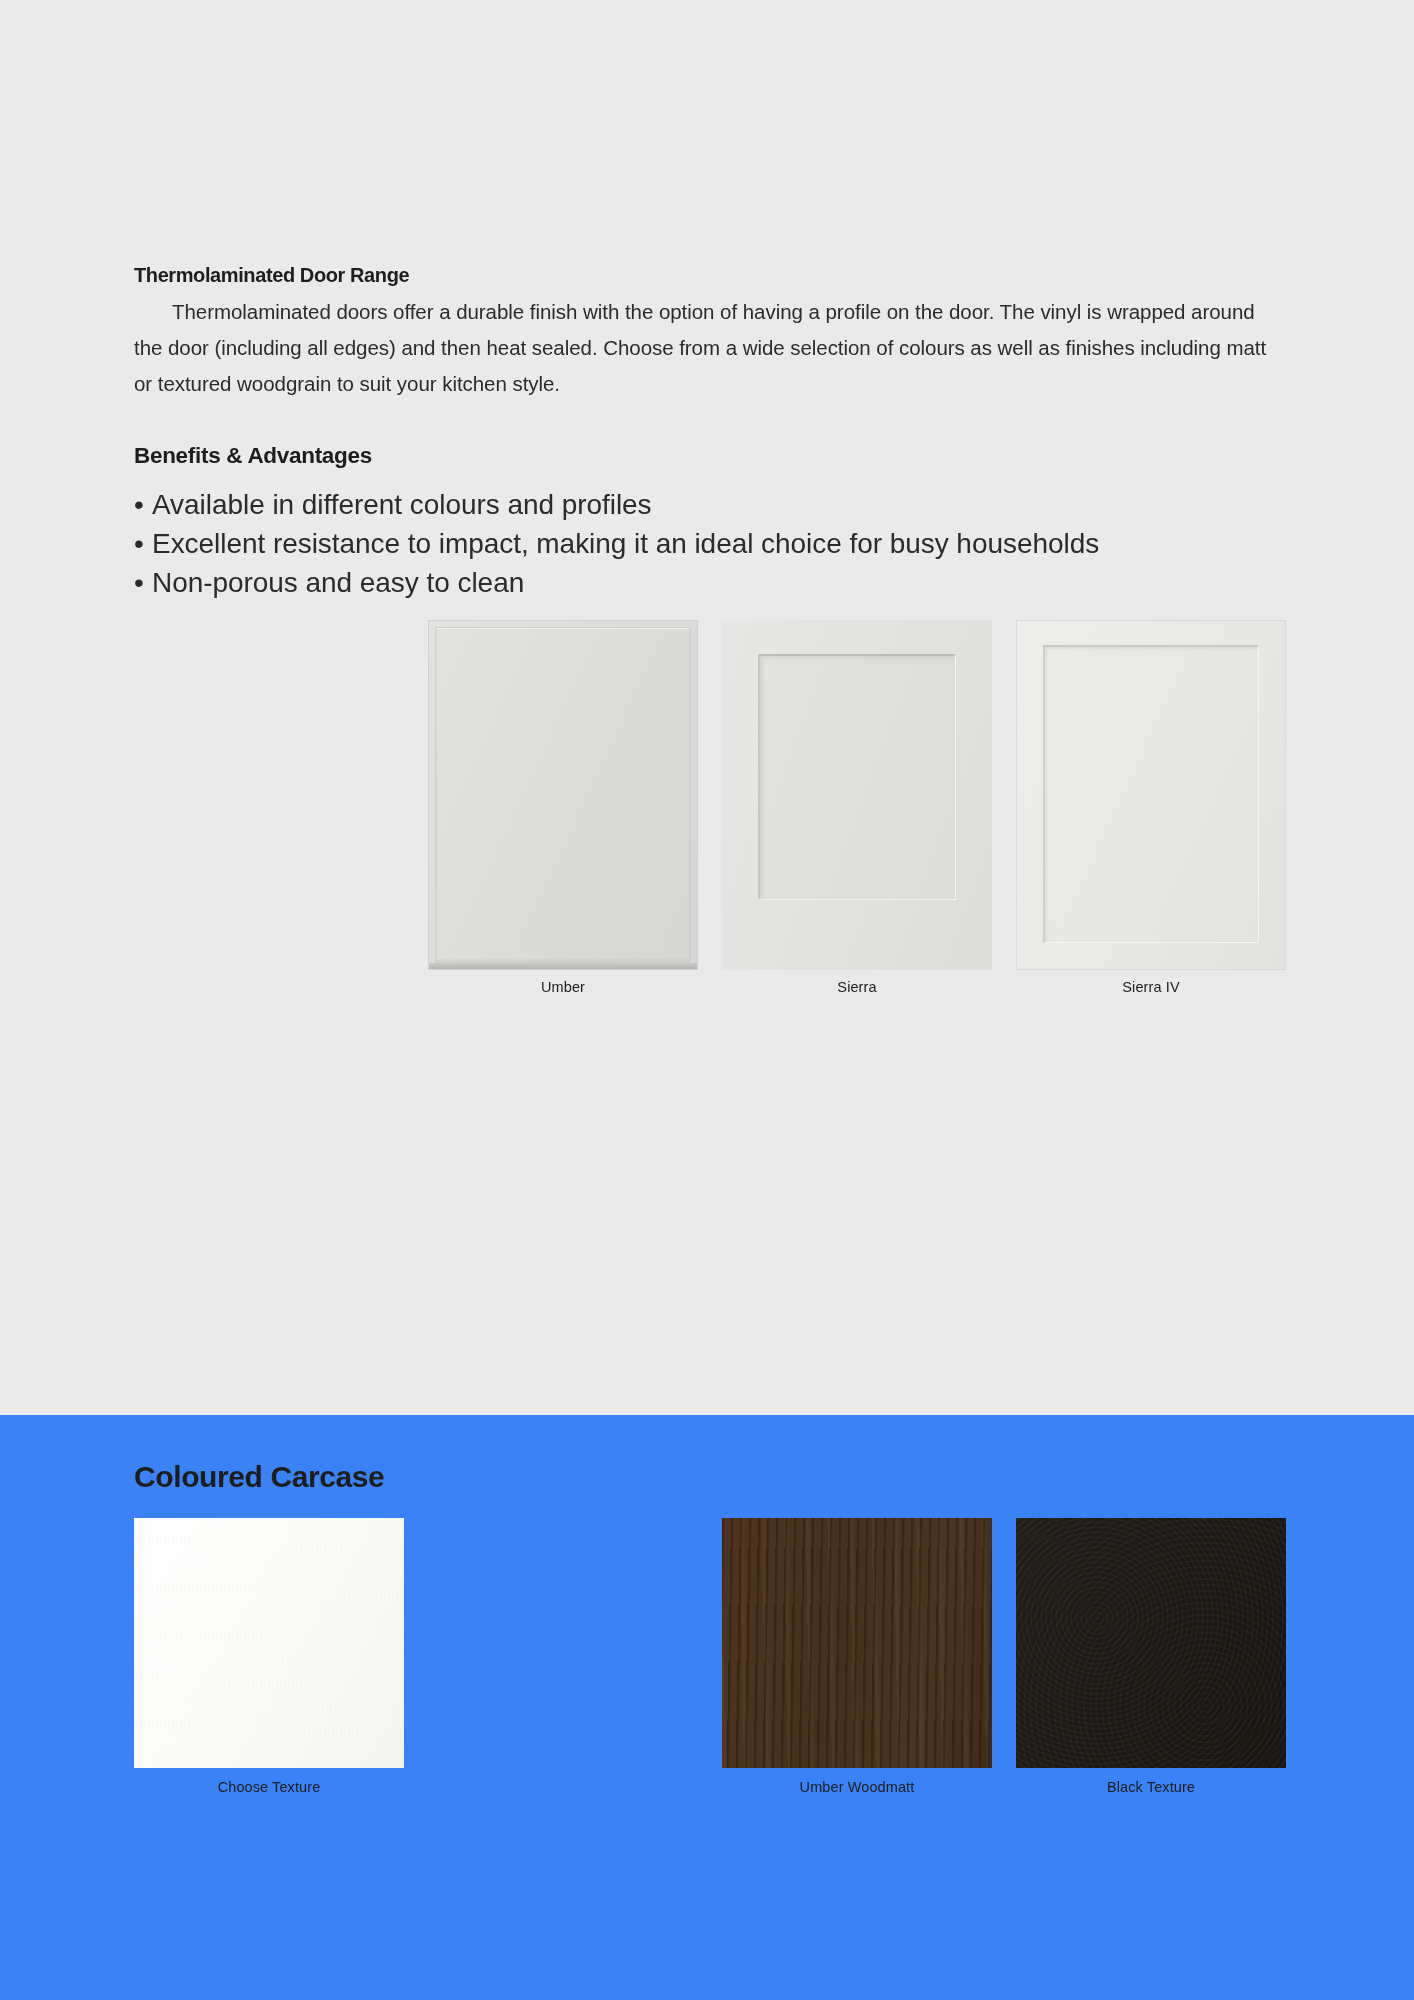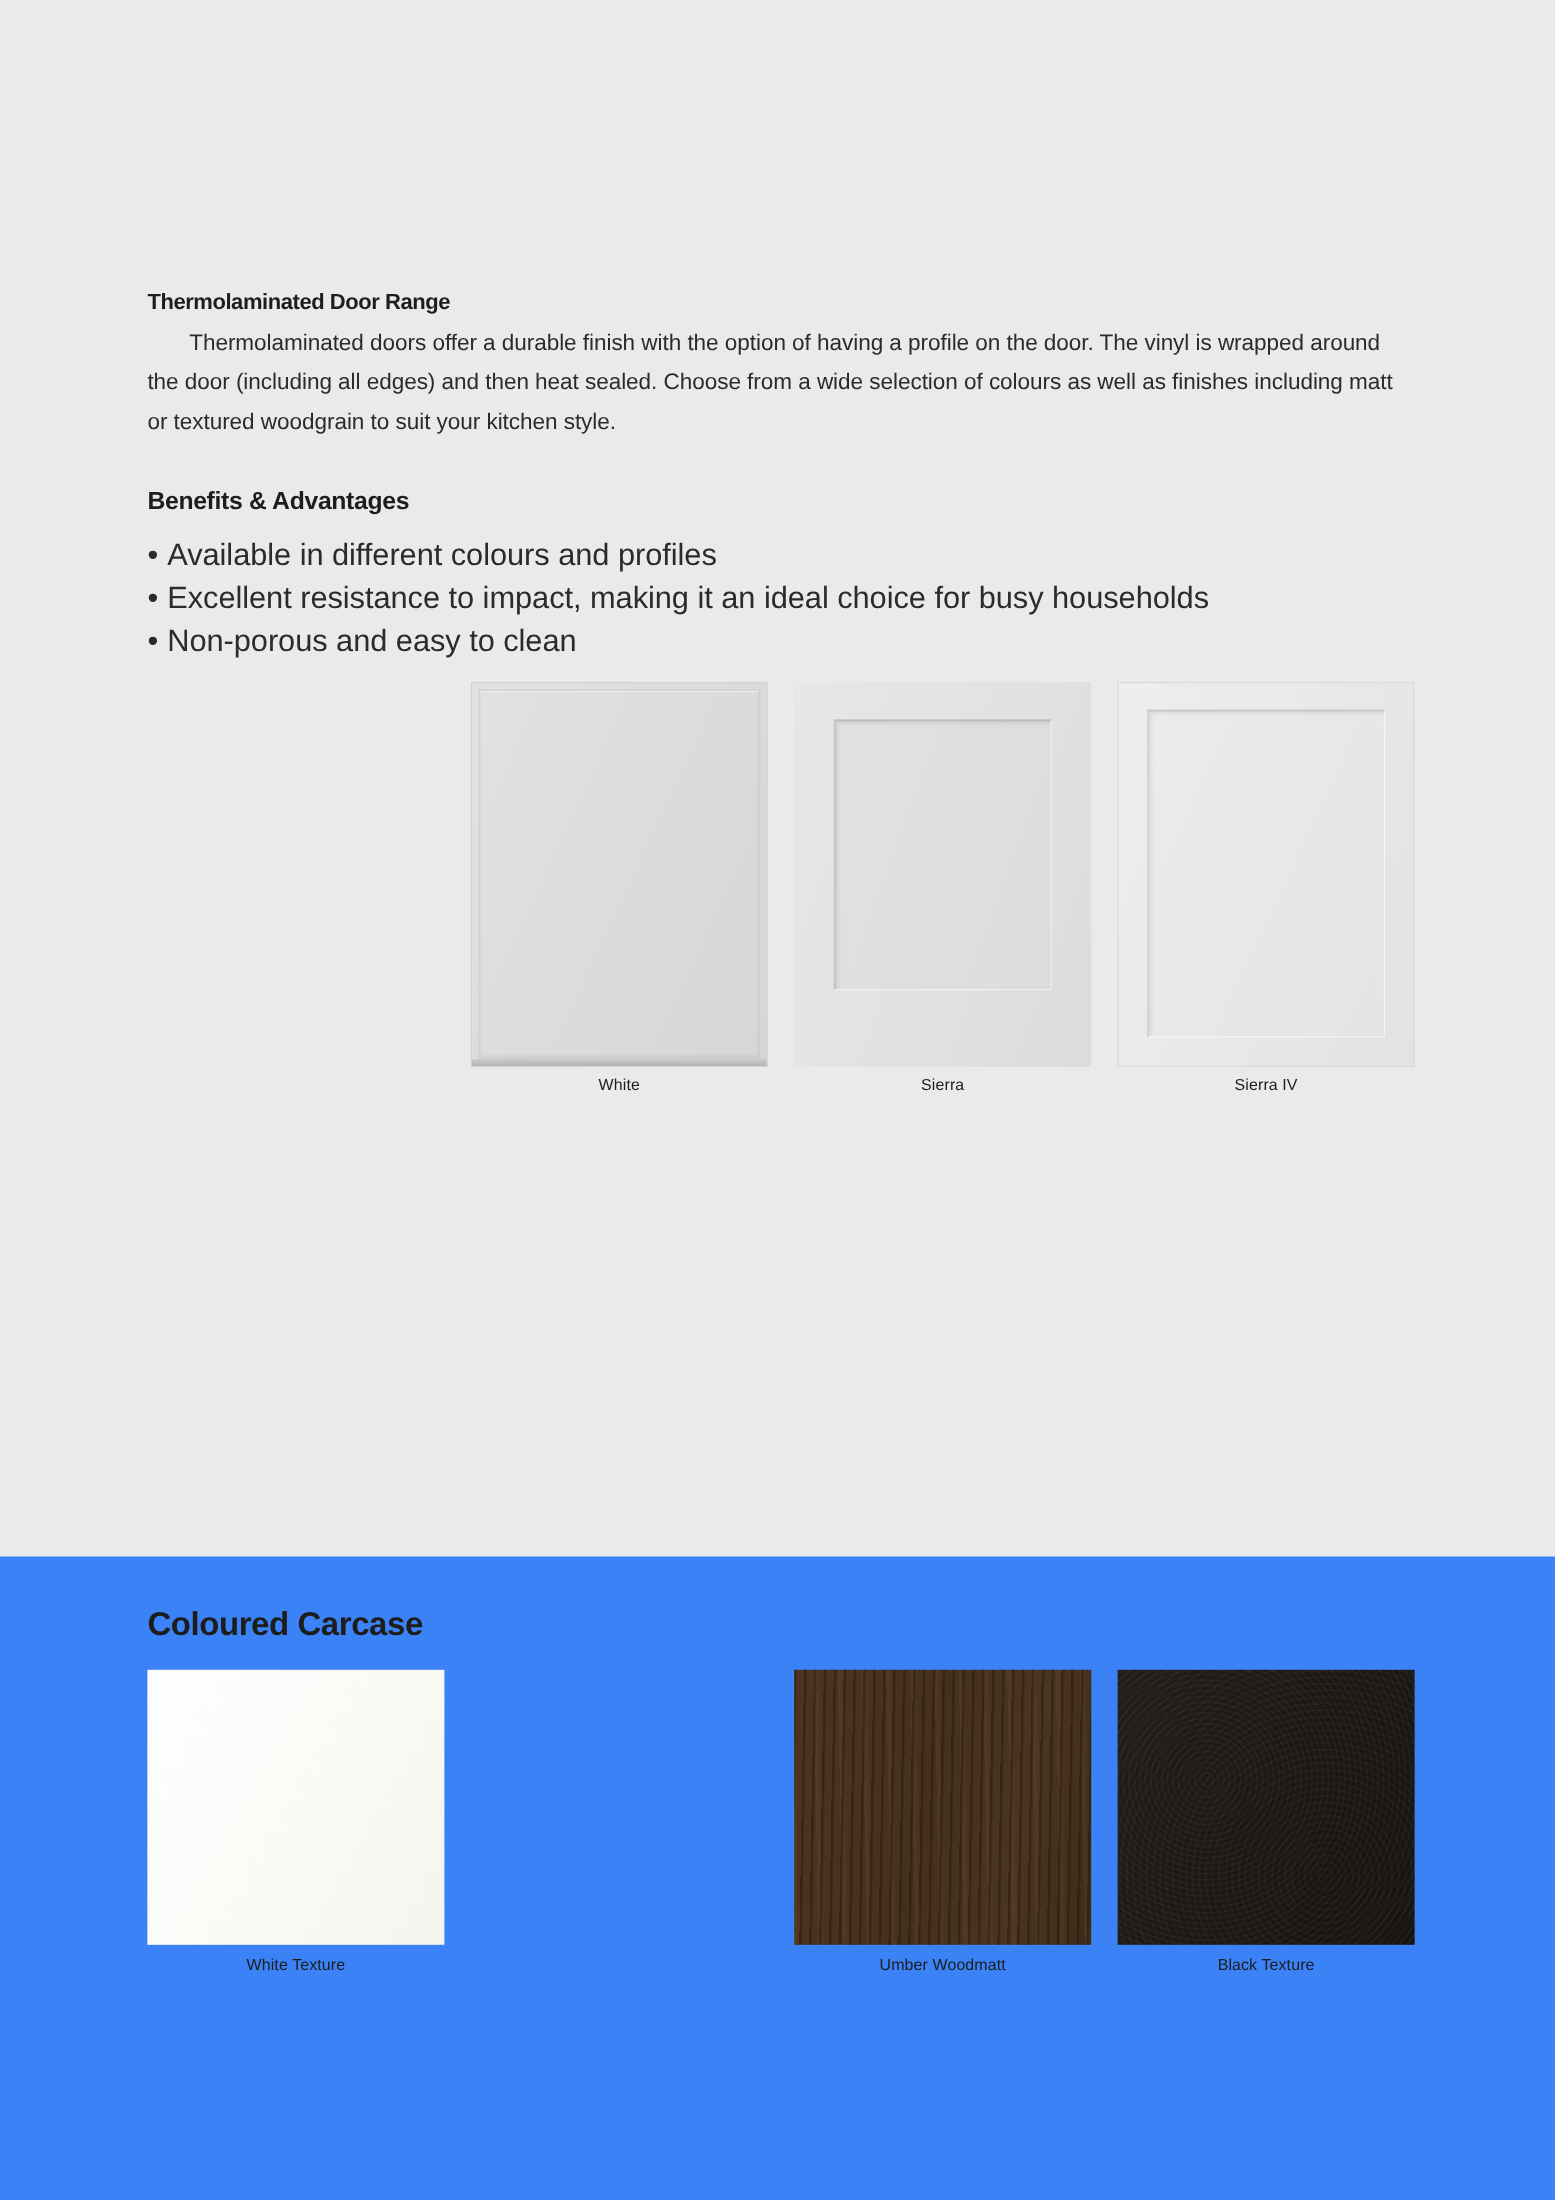--- a/index.html
+++ b/index.html
@@ -416,21 +416,21 @@
 
     <div class="door-grid">
 
       <div class="door-row">
 
 
         <div class="door-cell c1">
           <div class="door-img">
             <div class="face cora"></div>
           </div>
-          <div class="door-label">White</div>
+          <div class="door-label">Umber</div>
         </div>
 
         <div class="door-cell c2">
           <div class="door-img">
             <div class="face sierra">
                 <div class="panel"></div>
               </div>
           </div>
           <div class="door-label">Sierra</div>
         </div>
@@ -451,21 +451,21 @@
   </div>
 
   <div class="section-bottom">
 
     <h2 class="carcase-title">Coloured Carcase</h2>
 
     <div class="carcase-grid">
 
       <div class="carcase-cell c0">
         <div class="swatch sw-white"></div>
-        <div class="carcase-label">White Texture</div>
+        <div class="carcase-label">Choose Texture</div>
       </div>
 
 
       <div class="carcase-cell c2">
         <div class="swatch sw-umber"></div>
         <div class="carcase-label">Umber Woodmatt</div>
       </div>
 
       <div class="carcase-cell c3">
         <div class="swatch sw-black"></div>

